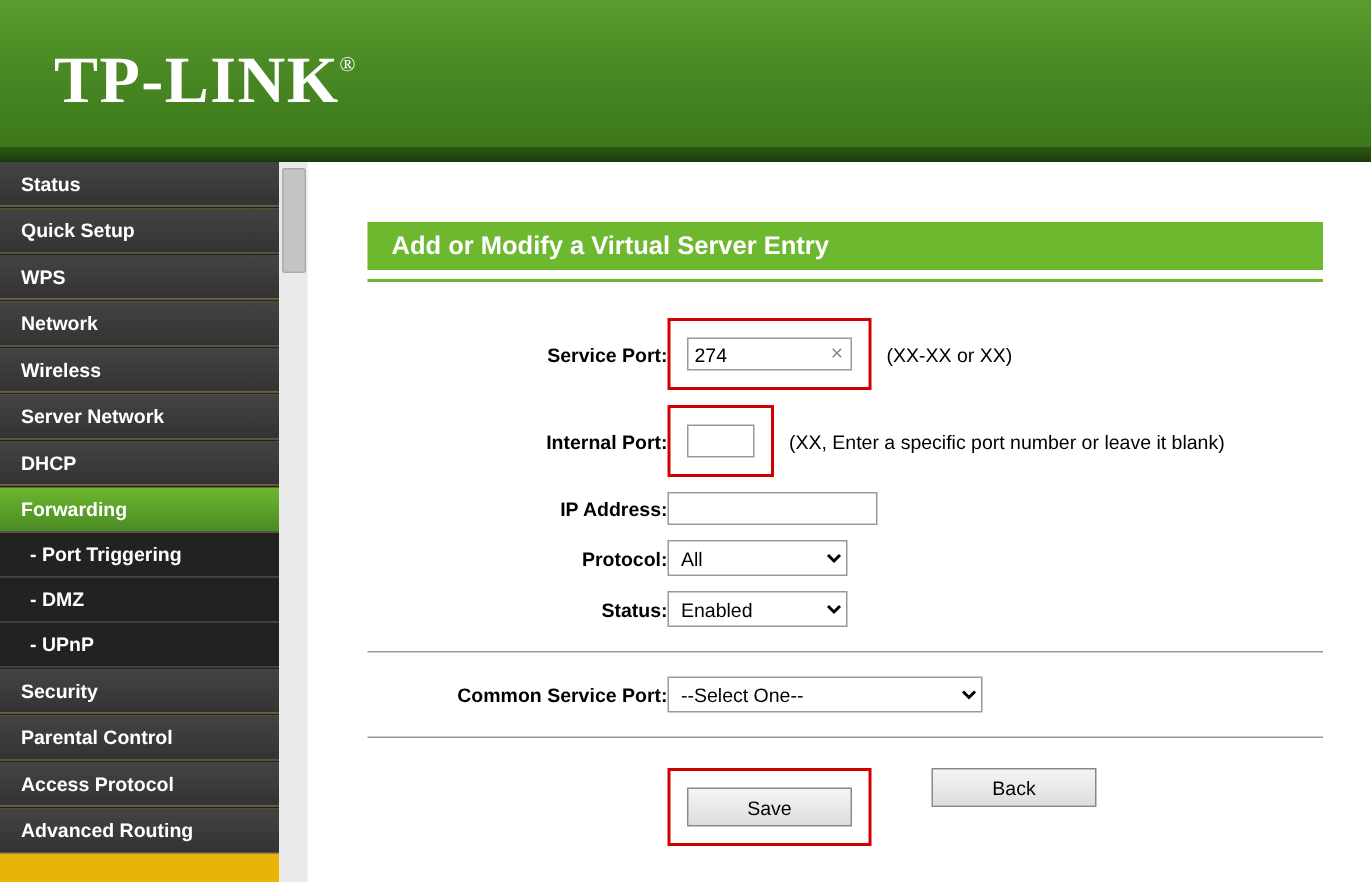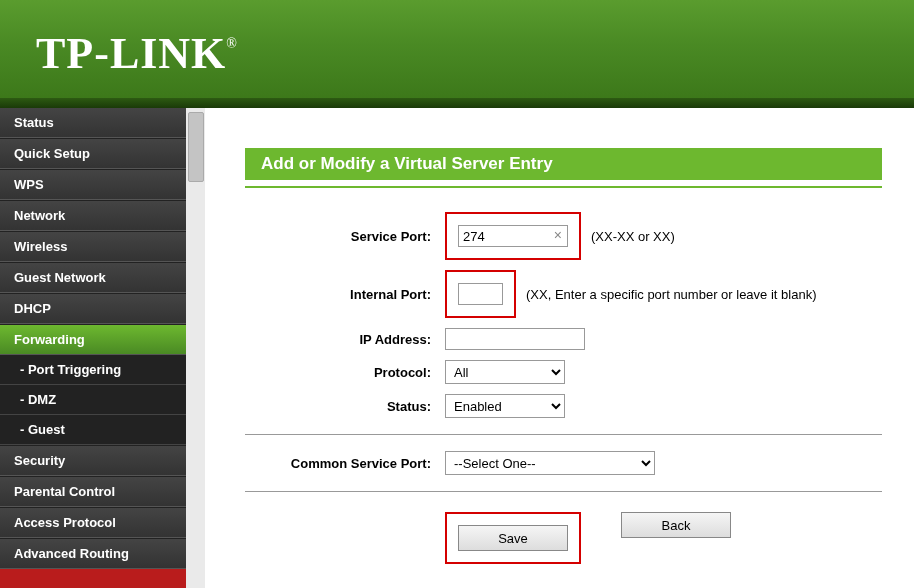--- a/index.html
+++ b/index.html
@@ -25,21 +25,21 @@
       font-weight: bold;
       letter-spacing: 1px;
       padding: 28px 0 0 36px;
       font-family: Liberation Serif, serif;
     }
     .logo sup { font-size: 14px; vertical-align: top; position: relative; top: 8px; font-weight: normal; }
     
     .container { display: flex; height: calc(588px - 108px); }
     
     .sidebar-wrap { display: flex; width: 205px; }
-    .sidebar { width: 201px; background: #b91c1c; overflow-y: auto; }
+    .sidebar { width: 201px; background: #eab308; overflow-y: auto; }
     .scrollbar { width: 20px; background: #eaeaea; position: relative; }
     .scroll-thumb { width: 16px; height: 70px; background: #c4c4c4; border: 1px solid #aaa; border-radius: 2px; position: absolute; top: 4px; left: 2px; }
     .scroll-arrow { width: 16px; height: 16px; position: absolute; left: 2px; display: flex; align-items: center; justify-content: center; font-size: 9px; color: #666; }
     .scroll-arrow.up { top: 0; }
     .scroll-arrow.up::before { content: '▴'; }
     
     .nav-item {
       display: block;
       padding: 7px 14px;
       color: #fff;
@@ -70,21 +70,21 @@
       color: #fff;
       font-size: 17px;
       font-weight: bold;
       padding: 6px 16px;
       margin-bottom: 6px;
     }
     .divider { border: none; border-top: 2px solid #6db82f; margin-bottom: 24px; }
     .divider2 { border: none; border-top: 1px solid #999; margin: 16px 0; }
     
     .form-row { display: flex; align-items: center; margin-bottom: 10px; }
-    .form-label { width: 200px; text-align: right; font-weight: bold; padding-right: 14px; color: #000; }
+    .form-label { width: 200px; text-align: right; font-weight: bold; color: #000; }
     .form-input { font-size: 13px; padding: 2px 4px; border: 1px solid #999; background: #fff; height: 22px; }
     .form-input.w110 { width: 110px; }
     .form-input.w45 { width: 45px; }
     .form-input.w140 { width: 140px; }
     select.form-input { width: 120px; height: 24px; }
     select.form-input.wide { width: 210px; }
     .hint { margin-left: 10px; color: #000; }
     .highlight { border: 2px solid #d40000; padding: 11px; display: inline-block; }
     
     .clear-x { position: relative; display: inline-block; }
@@ -101,26 +101,26 @@
 </div>
 
 <div class="container">
   <div class="sidebar-wrap">
     <div class="sidebar">
       <div class="nav-item">Status</div>
       <div class="nav-item">Quick Setup</div>
       <div class="nav-item">WPS</div>
       <div class="nav-item">Network</div>
       <div class="nav-item">Wireless</div>
-      <div class="nav-item">Guest Network</div>
+      <div class="nav-item">Server Network</div>
       <div class="nav-item">DHCP</div>
       <div class="nav-item active">Forwarding</div>
       <div class="nav-sub">- Port Triggering</div>
       <div class="nav-sub">- DMZ</div>
-      <div class="nav-sub">- Guest</div>
+      <div class="nav-sub">- UPnP</div>
       <div class="nav-item">Security</div>
       <div class="nav-item">Parental Control</div>
       <div class="nav-item">Access Protocol</div>
       <div class="nav-item">Advanced Routing</div>
     </div>
     <div class="scrollbar">
       <div class="scroll-arrow up"></div>
       <div class="scroll-thumb"></div>
     </div>
   </div>

